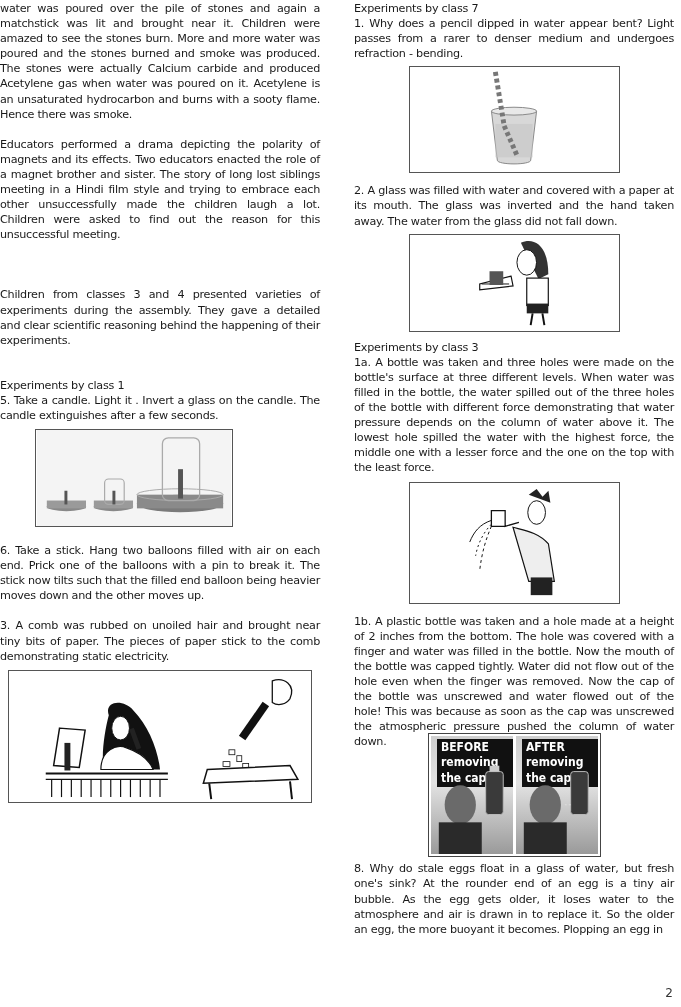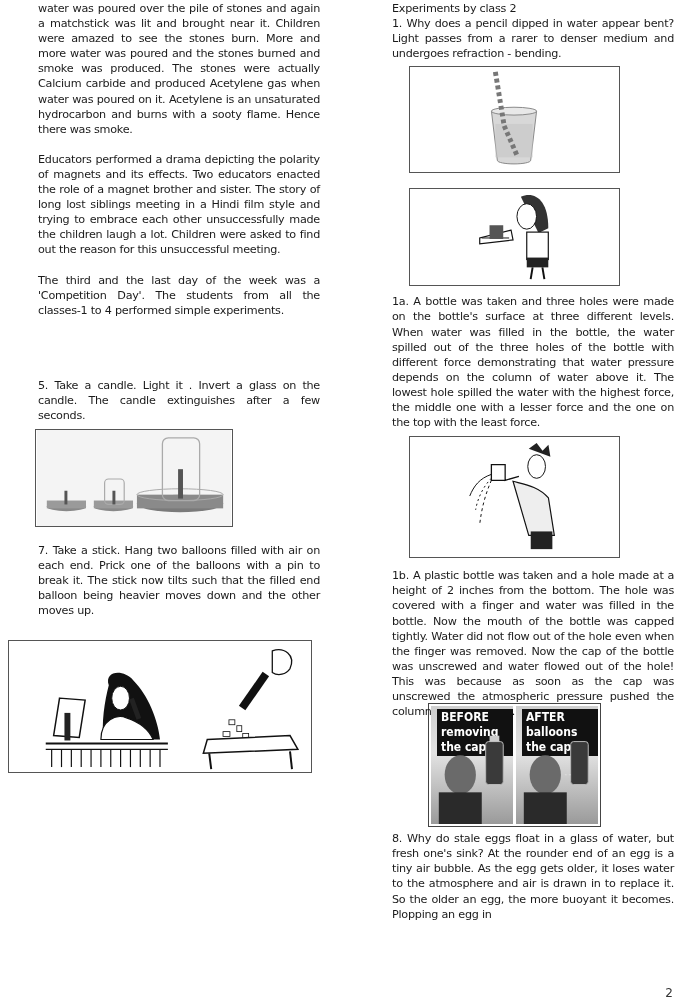--- a/index.html
+++ b/index.html
@@ -1,43 +1,44 @@
 <!DOCTYPE html>
 <html><head>
 <meta charset="utf-8">
 <style>
   html, body { margin: 0; padding: 0; background: #ffffff; }
   body { width: 681px; height: 1007px; position: relative; overflow: hidden;
          font-family: "DejaVu Sans", "Liberation Sans", sans-serif; color: #1a1a1a; }
   .col { position: absolute; font-size: 11.2px; line-height: 15.1px; letter-spacing: -0.25px; }
-  .col p { margin: 0; text-align: justify; padding-left: 38px; }
+  .col p { margin: 0; text-align: justify; }
   .left { left: 0; top: 1px; width: 320px; }
   .right { left: 354px; top: 1px; width: 320px; }
   .gap { height: 15px; }
   .fig { border: 1.5px solid #555; background: #fff; position: relative; box-sizing: border-box; overflow: hidden; }
   .fig svg { display: block; width: 100%; height: 100%; }
   .photo-pair { border: 1px solid #444; background: #fff; display: flex; gap: 3px; padding: 2px; box-sizing: border-box; }
   .photo { flex: 1; background: linear-gradient(180deg,#cfcfcf 0%,#e3e3e3 40%,#9a9a9a 100%); position: relative; overflow: hidden; }
   .photo .tag { position: absolute; top: 3px; left: 6px; background: #111; color: #fff; font-size: 12px;
                 font-family: "DejaVu Sans Condensed", "Liberation Sans", sans-serif; font-weight: bold; padding: 1px 4px; letter-spacing: 0; }
   .page-num { position: absolute; right: 8px; top: 986px; font-size: 12px; color: #333; }
 </style>
 </head>
 <body>
 
 <div class="col left">
   <p>water was poured over the pile of stones and again a matchstick was lit and brought near it. Children were amazed to see the stones burn. More and more water was poured and the stones burned  and smoke was produced. The stones were actually Calcium carbide and produced Acetylene gas when water was poured on it. Acetylene is an unsaturated  hydrocarbon and burns with a sooty flame. Hence there  was smoke.</p>
   <div class="gap"></div>
   <p>Educators performed a drama depicting the polarity of magnets and its effects. Two educators enacted the role of a magnet brother and sister. The story of long lost siblings meeting in a Hindi film style and trying to embrace each other unsuccessfully made the children laugh a lot. Children were asked to find out the reason for this unsuccessful meeting.</p>
   <div class="gap"></div>
-  <p>The third and the last day of the week was a 'Competition Day'. The students from all the classes-1 to 4 performed simple experiments.</p>
   <div class="gap"></div>
   <div class="gap"></div>
+  <p>Children from classes 3 and 4 presented varieties of experiments during the assembly. They gave a detailed and clear scientific reasoning behind the happening of their experiments.</p>
   <div class="gap"></div>
   <div class="gap"></div>
+  <p>Experiments by class 1</p>
   <p>5. Take a candle. Light it . Invert a glass on the candle. The candle extinguishes after a few seconds.</p>
 
   <div class="fig" style="margin:6px 0 0 35px;width:198px;height:98px;">
     <svg viewBox="0 0 198 98">
       <rect x="0" y="0" width="198" height="98" fill="#f4f4f4"></rect>
       <ellipse cx="30" cy="78" rx="20" ry="5" fill="#888"></ellipse>
       <rect x="10" y="72" width="40" height="8" fill="#9a9a9a"></rect>
       <rect x="28" y="62" width="3" height="14" fill="#555"></rect>
       <ellipse cx="78" cy="78" rx="20" ry="5" fill="#888"></ellipse>
       <rect x="58" y="72" width="40" height="8" fill="#9a9a9a"></rect>
@@ -45,22 +46,23 @@
       <rect x="77" y="62" width="3" height="14" fill="#555"></rect>
       <ellipse cx="146" cy="75" rx="44" ry="9" fill="#7a7a7a"></ellipse>
       <rect x="102" y="66" width="88" height="14" fill="#8a8a8a"></rect>
       <ellipse cx="146" cy="66" rx="44" ry="6" fill="none" stroke="#aaa" stroke-width="1"></ellipse>
       <rect x="128" y="8" width="38" height="64" rx="6" fill="none" stroke="#aaa" stroke-width="1.3"></rect>
       <rect x="144" y="40" width="5" height="30" fill="#555"></rect>
     </svg>
   </div>
   <div style="height:16px"></div>
 
-  <p>7.  Take a stick. Hang two balloons filled with air on each end. Prick one of the balloons with a pin to break it. The stick now tilts such that the filled end balloon  being heavier moves down and the other moves up.</p>
+  <p>6.  Take a stick. Hang two balloons filled with air on each end. Prick one of the balloons with a pin to break it. The stick now tilts such that the filled end balloon  being heavier moves down and the other moves up.</p>
   <div class="gap"></div>
+  <p>3.  A comb was rubbed on unoiled hair and brought near tiny bits of paper. The pieces of paper stick to the comb demonstrating static electricity.</p>
 
   <div class="fig" style="margin:6px 0 0 8px;width:304px;height:133px;">
     <svg viewBox="0 0 304 133">
       <rect width="304" height="133" fill="#fff"></rect>
 
       <polygon points="50,58 76,60 70,98 44,96" fill="#fff" stroke="#111" stroke-width="1.5"></polygon>
       <rect x="55" y="73" width="6" height="28" fill="#222"></rect>
 
       <path d="M100,45 C95,30 115,28 125,40 C140,55 150,80 152,100 L95,100 C92,85 96,60 100,45 Z" fill="#111"></path>
       <ellipse cx="112" cy="58" rx="9" ry="12" fill="#fff" stroke="#111"></ellipse>
@@ -97,52 +99,54 @@
       </g>
 
       <polygon points="200,100 284,96 292,110 196,114" fill="#fff" stroke="#111" stroke-width="1.5"></polygon>
       <line x1="202" y1="114" x2="204" y2="130" stroke="#111" stroke-width="2"></line>
       <line x1="284" y1="112" x2="286" y2="130" stroke="#111" stroke-width="2"></line>
     </svg>
   </div>
 </div>
 
 <div class="col right">
-  <p>Experiments by class 2</p>
+  <p>Experiments by class 7</p>
   <p>1.  Why does a pencil dipped in water appear bent? Light passes from a rarer to denser medium and undergoes refraction -  bending.</p>
 
   <div class="fig" style="margin:5px 0 0 55px;width:211px;height:107px;">
     <svg viewBox="0 0 211 107">
       <rect width="211" height="107" fill="#fff"></rect>
       <path d="M82,45 L88,95 C88,100 122,100 122,95 L128,45 Z" fill="#d8d8d8" stroke="#888" stroke-width="1"></path>
       <ellipse cx="105" cy="45" rx="23" ry="4" fill="#e8e8e8" stroke="#888"></ellipse>
       <rect x="86" y="58" width="38" height="34" fill="#c6c6c6" opacity="0.6"></rect>
       <line x1="86" y1="5" x2="95" y2="60" stroke="#777" stroke-width="5" stroke-dasharray="4 3"></line>
       <line x1="95" y1="60" x2="108" y2="90" stroke="#777" stroke-width="5" stroke-dasharray="4 3"></line>
     </svg>
   </div>
   <div style="height:10px"></div>
 
+  <p>2.  A glass was filled with water and covered with a paper at its mouth. The glass was inverted and the hand taken away.  The water from the glass did not fall down.</p>
 
   <div class="fig" style="margin:5px 0 0 55px;width:211px;height:98px;">
     <svg viewBox="0 0 211 98">
       <rect width="211" height="98" fill="#fff"></rect>
       <path d="M112,8 C125,2 140,10 140,40 L130,45 Z" fill="#333"></path>
       <ellipse cx="118" cy="28" rx="10" ry="13" fill="#fff" stroke="#111"></ellipse>
       <path d="M102,42 L70,50 L70,56 L104,52 Z" fill="#fff" stroke="#111" stroke-width="1.2"></path>
       <line x1="72" y1="50" x2="100" y2="50" stroke="#111"></line>
       <rect x="80" y="37" width="14" height="14" fill="#555"></rect>
       <rect x="118" y="44" width="22" height="28" fill="#fff" stroke="#111" stroke-width="1.2"></rect>
       <rect x="118" y="70" width="22" height="10" fill="#222"></rect>
       <line x1="124" y1="80" x2="122" y2="92" stroke="#111" stroke-width="2"></line>
       <line x1="134" y1="80" x2="136" y2="92" stroke="#111" stroke-width="2"></line>
     </svg>
   </div>
   <div style="height:8px"></div>
 
+  <p>Experiments by class 3</p>
   <p>1a. A bottle was taken and three holes were made on the bottle's surface at three different levels.  When water was filled in the bottle, the water spilled out of the three holes of the bottle with different force demonstrating that water pressure depends on the column of water above it. The lowest hole spilled the water with the highest force, the middle one with a lesser force and the one on the top with the least force.</p>
 
   <div class="fig" style="margin:6px 0 0 55px;width:211px;height:122px;">
     <svg viewBox="0 0 211 122">
       <rect width="211" height="122" fill="#fff"></rect>
       <path d="M120,12 L128,6 L134,14 L140,8 L142,20 Z" fill="#222"></path>
       <ellipse cx="128" cy="30" rx="9" ry="12" fill="#fff" stroke="#111"></ellipse>
       <path d="M110,40 L96,44 L96,28 L82,28 L82,44 L96,44" fill="#fff" stroke="#111" stroke-width="1.3"></path>
       <path d="M104,45 C115,48 130,50 140,62 L146,100 L120,100 Z" fill="#eee" stroke="#111" stroke-width="1.2"></path>
       <rect x="122" y="96" width="22" height="18" fill="#222"></rect>
@@ -159,21 +163,21 @@
     <div class="photo">
       <span class="tag">BEFORE removing the cap</span>
       <svg viewBox="0 0 84 120" style="position:absolute;inset:0;width:100%;height:100%">
         <ellipse cx="30" cy="70" rx="16" ry="20" fill="#6a6a6a"></ellipse>
         <rect x="8" y="88" width="44" height="40" fill="#2a2a2a"></rect>
         <rect x="56" y="36" width="18" height="44" rx="3" fill="#3a3a3a" stroke="#bbb"></rect>
         <rect x="60" y="30" width="10" height="6" fill="#ccc"></rect>
       </svg>
     </div>
     <div class="photo">
-      <span class="tag">AFTER balloons the cap</span>
+      <span class="tag">AFTER removing the cap</span>
       <svg viewBox="0 0 84 120" style="position:absolute;inset:0;width:100%;height:100%">
         <ellipse cx="30" cy="70" rx="16" ry="20" fill="#6a6a6a"></ellipse>
         <rect x="8" y="88" width="44" height="40" fill="#2a2a2a"></rect>
         <rect x="56" y="36" width="18" height="44" rx="3" fill="#3a3a3a" stroke="#bbb"></rect>
         <line x1="56" y1="70" x2="48" y2="70" stroke="#ddd" stroke-width="1" stroke-dasharray="2 2"></line>
       </svg>
     </div>
   </div>
   <div style="height:4px"></div>
 

